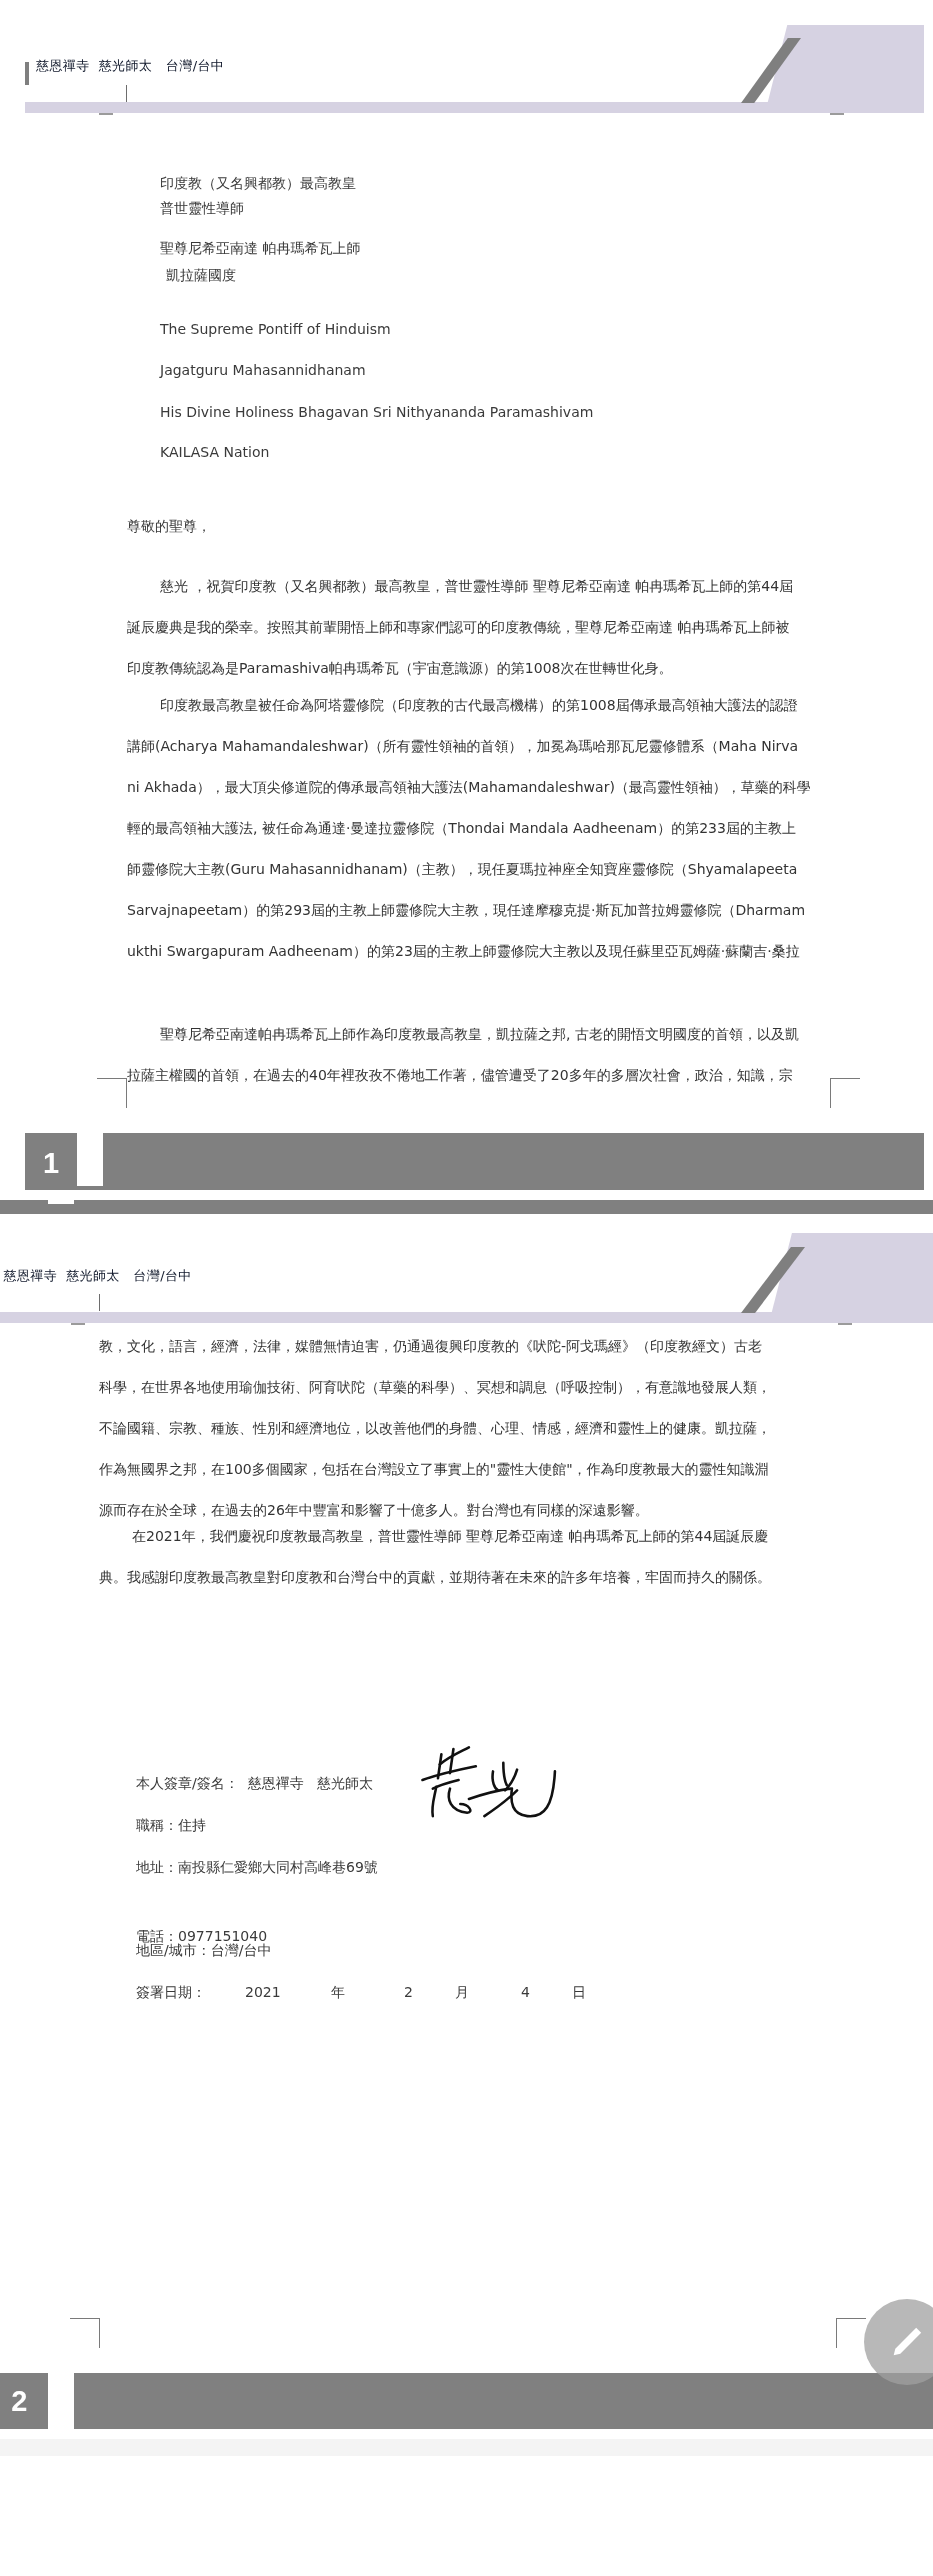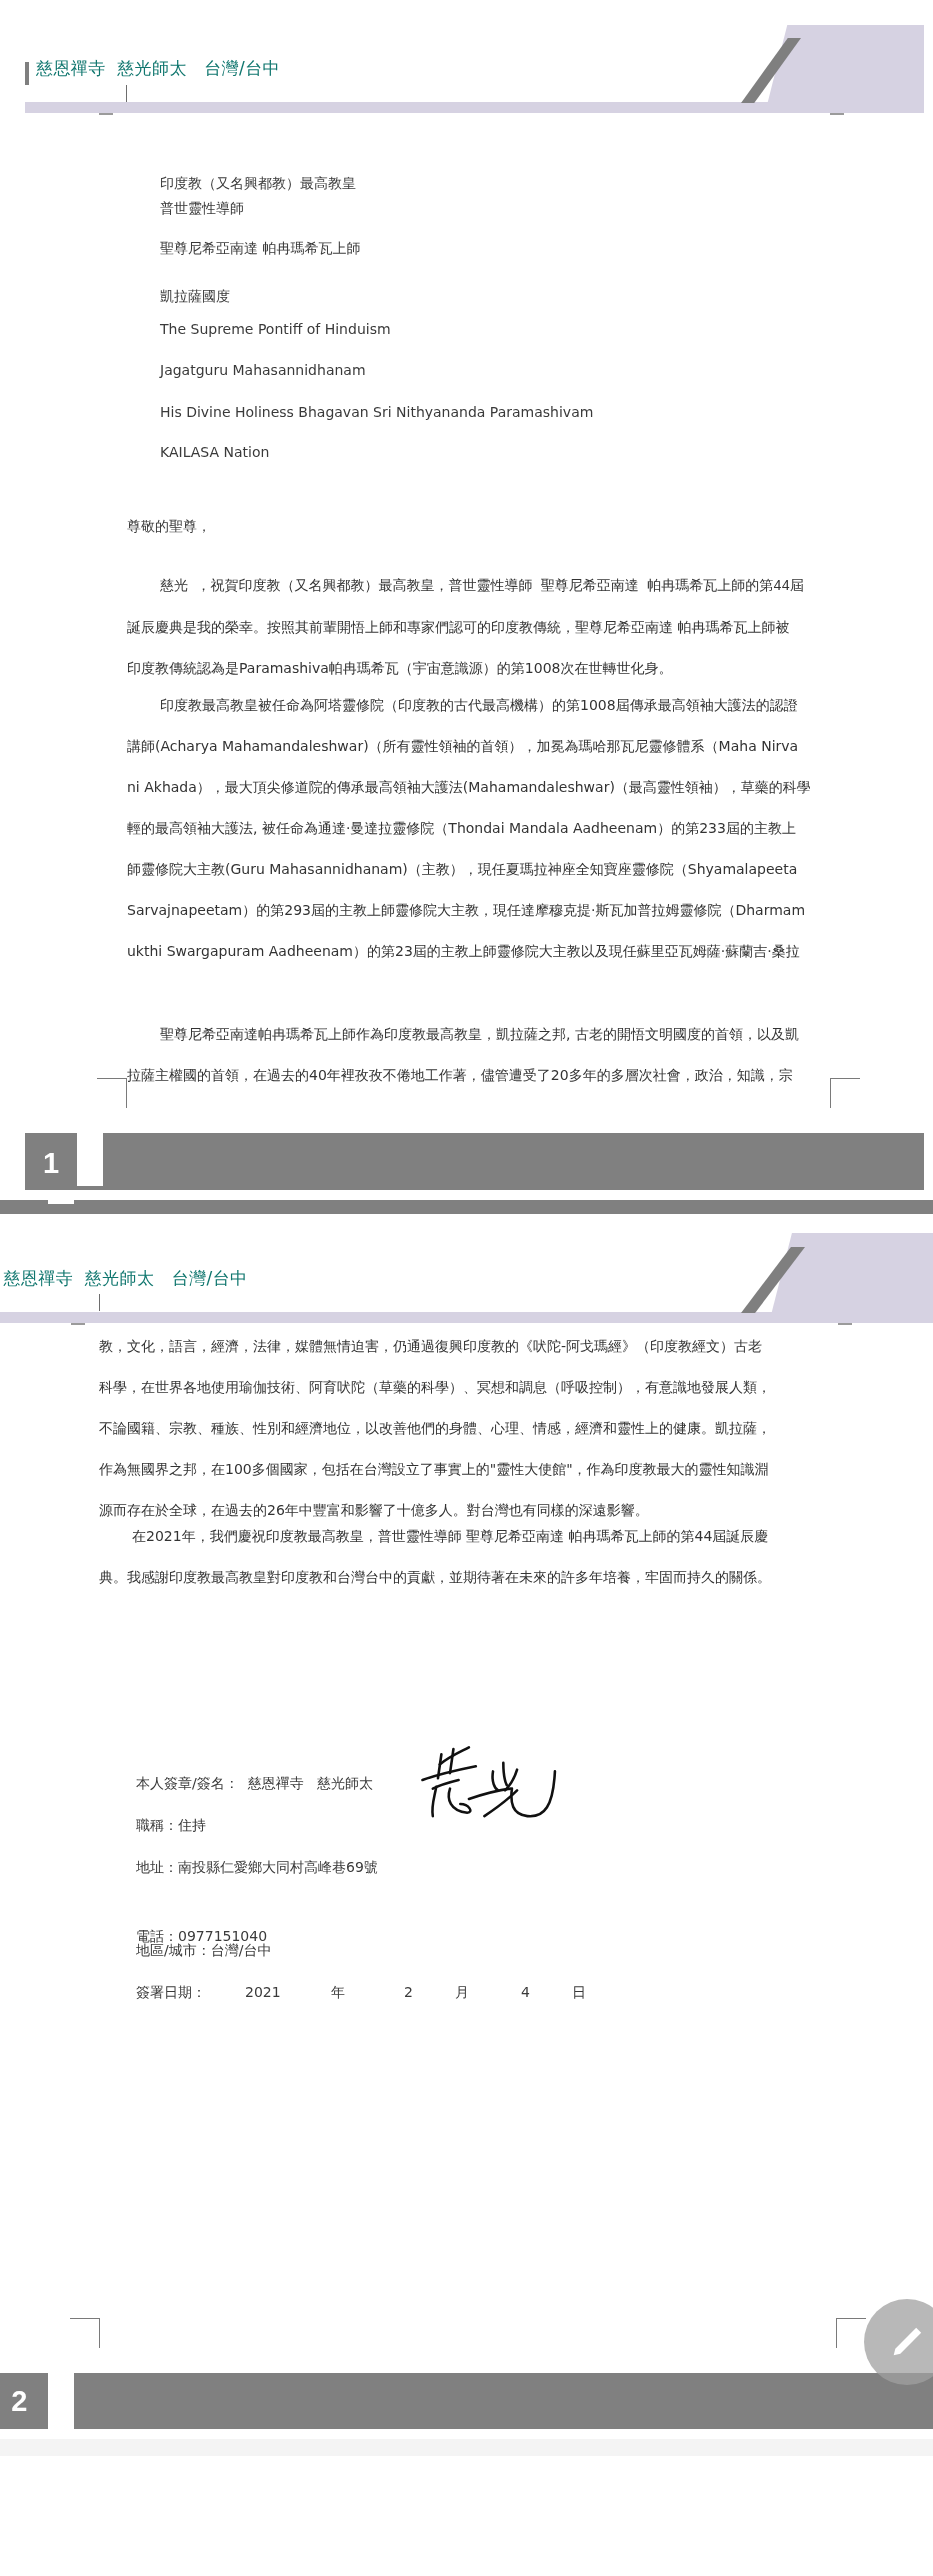--- a/index.html
+++ b/index.html
@@ -7,21 +7,21 @@
     width: 933px; height: 2576px; position: relative; overflow: hidden;
     background: #ffffff;
     font-family: "DejaVu Sans", "Liberation Sans", sans-serif;
     color: #333333;
   }
   .abs { position: absolute; }
 
   
   .hdr-bar { position: absolute; height: 11.2px; background: #d6d2e2; }
   .hdr-mark { position: absolute; width: 3.5px; height: 23px; background: #7f7f7f; }
-  .hdr-text { position: absolute; font-size: 17px; color: #0f766e; letter-spacing: 0.4px; white-space: pre; }
+  .hdr-text { position: absolute; font-size: 13px; color: #0f172a; letter-spacing: 0.4px; white-space: pre; }
   .hdr-tick { position: absolute; width: 0.9px; background: #6d6d6d; }
   .hdr-blk { position: absolute; background: #d6d2e2; clip-path: polygon(14% 0, 100% 0, 100% 100%, 0 100%); }
   .hdr-dark { position: absolute; background: #7f7f7f; clip-path: polygon(78% 0, 100% 0, 22% 100%, 0 100%); }
   .hdr-under { position: absolute; height: 1.7px; width: 14px; background: #9b9b9b; }
 
   
   .title-line { position: absolute; left: 160px; font-size: 14px; color: #3a3a3a; white-space: nowrap; }
   .para { position: absolute; font-size: 14px; line-height: 41px; color: #333333; text-align: justify; }
   .para .line { display: block; white-space: nowrap; }
 
@@ -58,30 +58,30 @@
     <div class="hdr-bar" style="left:25px;top:102px;width:899px;"></div>
     <div class="hdr-blk" style="left:765px;top:25px;width:159px;height:88px;"></div>
     <div class="hdr-dark" style="left:741px;top:38px;width:60px;height:65px;"></div>
     <div class="hdr-under" style="left:99px;top:113px;"></div>
     <div class="hdr-under" style="left:830px;top:113px;"></div>
   </div>
 
   <div class="title-line" style="top:158px;margin-top:17px;">印度教（又名興都教）最高教皇</div>
   <div class="title-line" style="top:200px;">普世靈性導師</div>
   <div class="title-line" style="top:240px;">聖尊尼希亞南達  帕冉瑪希瓦上師</div>
-  <div class="title-line" style="top:288px;">凱拉薩國度</div>
+  <div class="title-line" style="top:267px;margin-left:6px;">凱拉薩國度</div>
   <div class="title-line" style="top:321px;">The Supreme Pontiff of Hinduism</div>
   <div class="title-line" style="top:362px;">Jagatguru Mahasannidhanam</div>
   <div class="title-line" style="top:404px;">His Divine Holiness Bhagavan Sri Nithyananda Paramashivam</div>
   <div class="title-line" style="top:444px;">KAILASA Nation</div>
 
   <div class="title-line" style="left:127px;top:518px;">尊敬的聖尊，</div>
 
   <div class="para" style="left:127px;top:566px;width:709px;">
-    <span class="line" style="padding-left:33px;font-family:Liberation Mono, monospace;">慈光 ，祝賀印度教（又名興都教）最高教皇，普世靈性導師 聖尊尼希亞南達 帕冉瑪希瓦上師的第44屆</span>
+    <span class="line" style="padding-left:33px;">慈光 ，祝賀印度教（又名興都教）最高教皇，普世靈性導師 聖尊尼希亞南達 帕冉瑪希瓦上師的第44屆</span>
     <span class="line">誕辰慶典是我的榮幸。按照其前輩開悟上師和專家們認可的印度教傳統，聖尊尼希亞南達 帕冉瑪希瓦上師被</span>
     <span class="line">印度教傳統認為是Paramashiva帕冉瑪希瓦（宇宙意識源）的第1008次在世轉世化身。</span>
   </div>
 
   <div class="para" style="left:127px;top:685px;width:709px;">
     <span class="line" style="padding-left:33px;">印度教最高教皇被任命為阿塔靈修院（印度教的古代最高機構）的第1008屆傳承最高領袖大護法的認證</span>
     <span class="line">講師(Acharya Mahamandaleshwar)（所有靈性領袖的首領），加冕為瑪哈那瓦尼靈修體系（Maha Nirva</span>
     <span class="line">ni Akhada），最大頂尖修道院的傳承最高領袖大護法(Mahamandaleshwar)（最高靈性領袖），草藥的科學</span>
     <span class="line">輕的最高領袖大護法, 被任命為通達·曼達拉靈修院（Thondai Mandala Aadheenam）的第233屆的主教上</span>
     <span class="line">師靈修院大主教(Guru Mahasannidhanam)（主教），現任夏瑪拉神座全知寶座靈修院（Shyamalapeeta</span>

